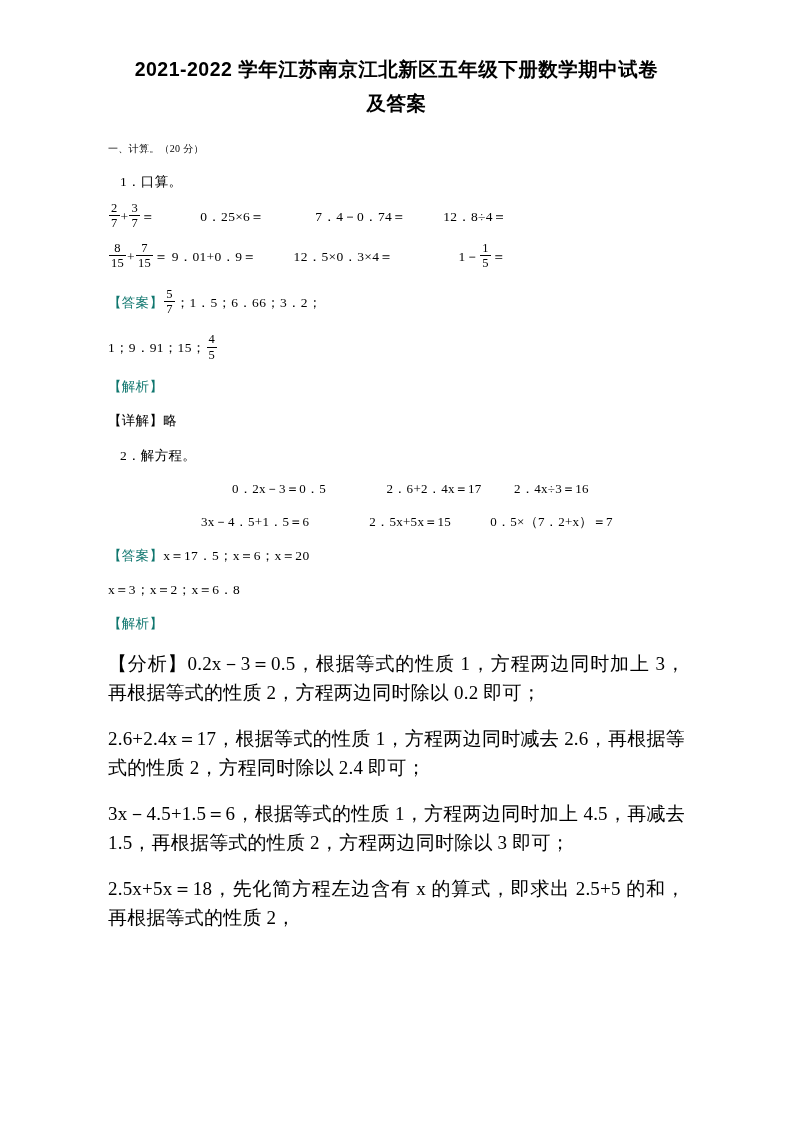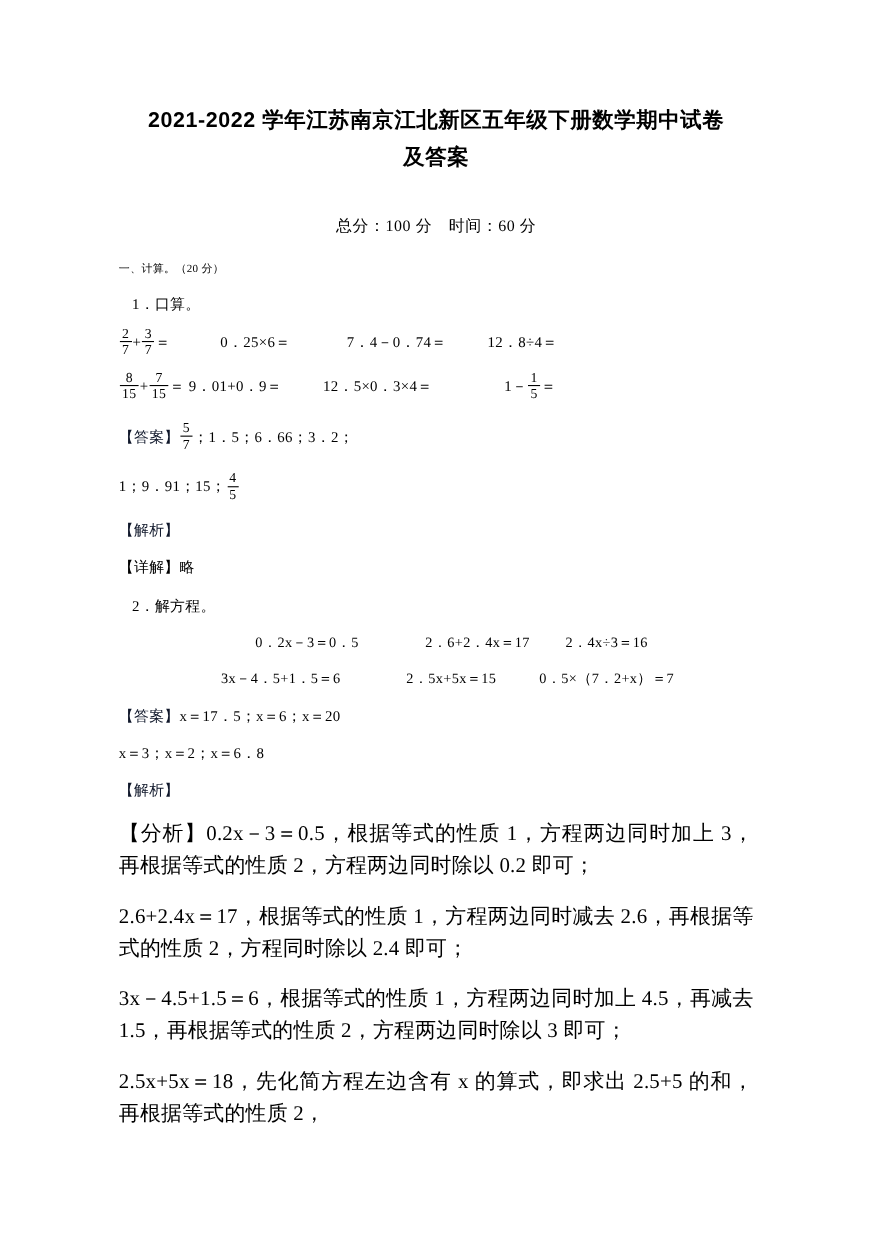--- a/index.html
+++ b/index.html
@@ -22,21 +22,21 @@
     box-sizing: border-box;
     padding: 0 108px;
   }
   .title {
     text-align: center;
     font-family: "Liberation Sans", sans-serif;
     font-weight: bold;
     font-size: 19.5px;
     line-height: 34px;
     letter-spacing: 0.5px;
-    padding-top: 92px;
+    padding-top: 52px;
   }
   .title .line2 {
     display: block;
   }
   .subtitle {
     text-align: center;
     font-size: 14.5px;
     margin-top: 36px;
     letter-spacing: 0.5px;
   }
@@ -50,21 +50,21 @@
     margin-top: 17px;
     letter-spacing: 0.3px;
     margin-left: 12px;
   }
   .ans-line {
     font-size: 13.5px;
     margin-top: 16px;
     letter-spacing: 0.3px;
   }
   .tag {
-    color: #0f172a;
+    color: #0f766e;
   }
   .para {
     font-size: 19px;
     margin-top: 16px;
     line-height: 1.55;
     letter-spacing: 0.2px;
     text-align: justify;
   }
   
   .frac {
@@ -121,21 +121,20 @@
 </head>
 <body>
 
 <div class="page">
 
   <div class="title">
     <span>2021-2022 学年江苏南京江北新区五年级下册数学期中试卷</span>
     <span class="line2">及答案</span>
   </div>
 
-  <div class="subtitle">总分：100 分　时间：60 分</div>
 
   <div class="sec-head">一、计算。（20 分）</div>
 
   <div class="q-line">1．口算。</div>
 
   <div class="calc-row">
     <span class="mixed">
       <span class="frac">
         <span class="num">2</span>
         <span class="den">7</span>

